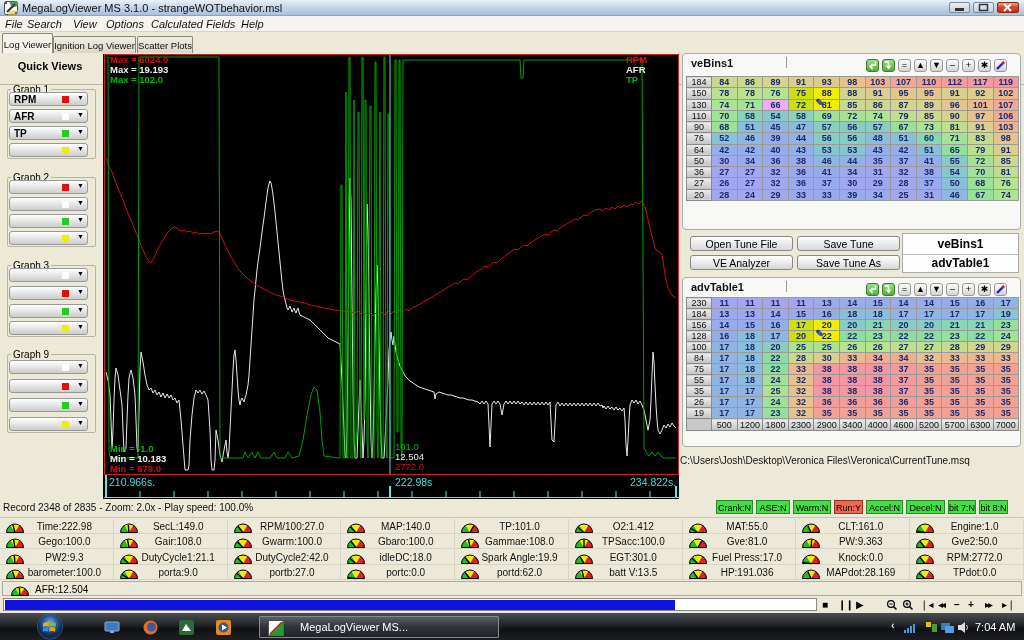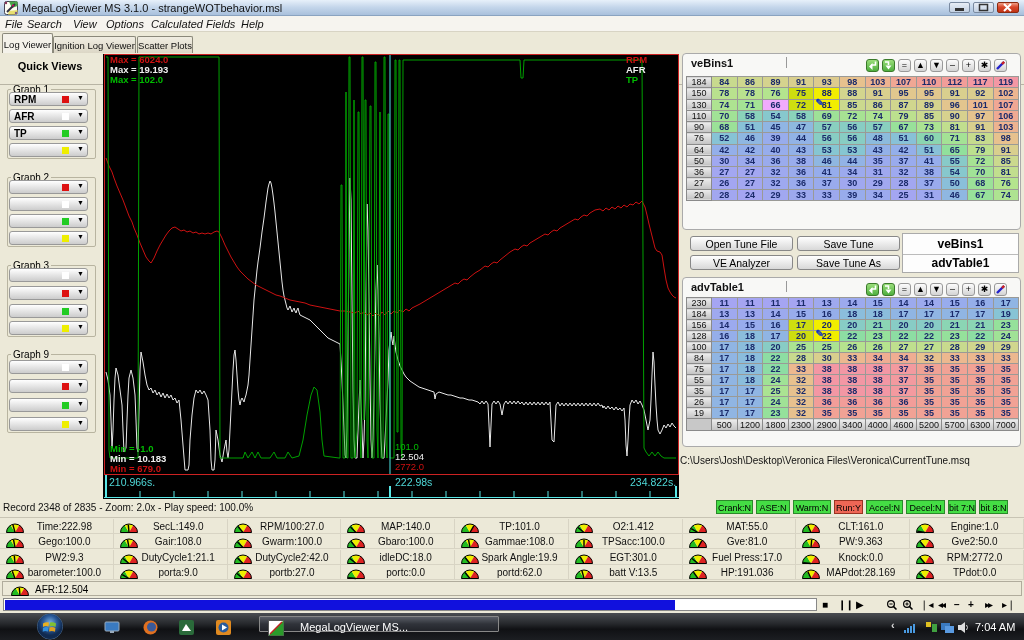--- a/index.html
+++ b/index.html
@@ -47,21 +47,21 @@
 .chip.red { background:#ee6655; border-color:#993322; }
 .gaugegrid { position:absolute; left:0; top:517px; width:1024px; height:63px; border-top:1px solid #c8c4b4; }
 .gcell { position:absolute; height:15px; border-bottom:1px solid #d8d4c4; border-right:1px solid #d8d4c4; }
 .gi { position:absolute; left:4px; top:1px; }
 .gl { position:absolute; left:26px; right:10px; top:2px; text-align:center; font-size:10px; color:#111; }
 .afrrow { position:absolute; left:2px; top:581px; width:1020px; height:15px; border:1px solid #b0ac9c; background:#ece9d8; }
 .progress { position:absolute; left:3px; top:598px; width:814px; height:13px; background:#fff; border:1px solid #888; }
 .progfill { position:absolute; left:1px; top:1px; width:670px; height:10px; background:#1111dd; }
 .tri { position:absolute; top:599px; font-size:10px; color:#000; }
 .taskbar { position:absolute; left:0; top:613px; width:1024px; height:27px; background:linear-gradient(#4a4d52,#26282c 40%,#101114 60%,#1c1e22); }
-.taskbtn { position:absolute; left:259px; top:3px; width:240px; height:16px; background:linear-gradient(#5a5e66,#30333a 50%,#22242a); border:1px solid #888; border-radius:1px; }
+.taskbtn { position:absolute; left:259px; top:3px; width:240px; height:22px; background:linear-gradient(#5a5e66,#30333a 50%,#22242a); border:1px solid #888; border-radius:1px; }
 .taskbtn span { position:absolute; left:40px; top:4px; color:#fff; font-size:11px; }
 .clock { position:absolute; left:975px; top:8px; color:#fff; font-size:11px; }
 </style></head><body>
 
 <div class="titlebar">
   <svg class="ticon" width="14" height="14">
       <rect x="0.5" y="0.5" width="13" height="13" rx="2" fill="#fdfdf2" stroke="#445"></rect>
       <path d="M5,0.5 L13.5,0.5 L13.5,5 L8,7 Z" fill="#4aa44a"></path>
       <path d="M4,13.5 L13.5,13.5 L13.5,9 L5,10 Z" fill="#e8e070"></path>
       <line x1="3" y1="11" x2="11" y2="3" stroke="#334" stroke-width="2"></line>

